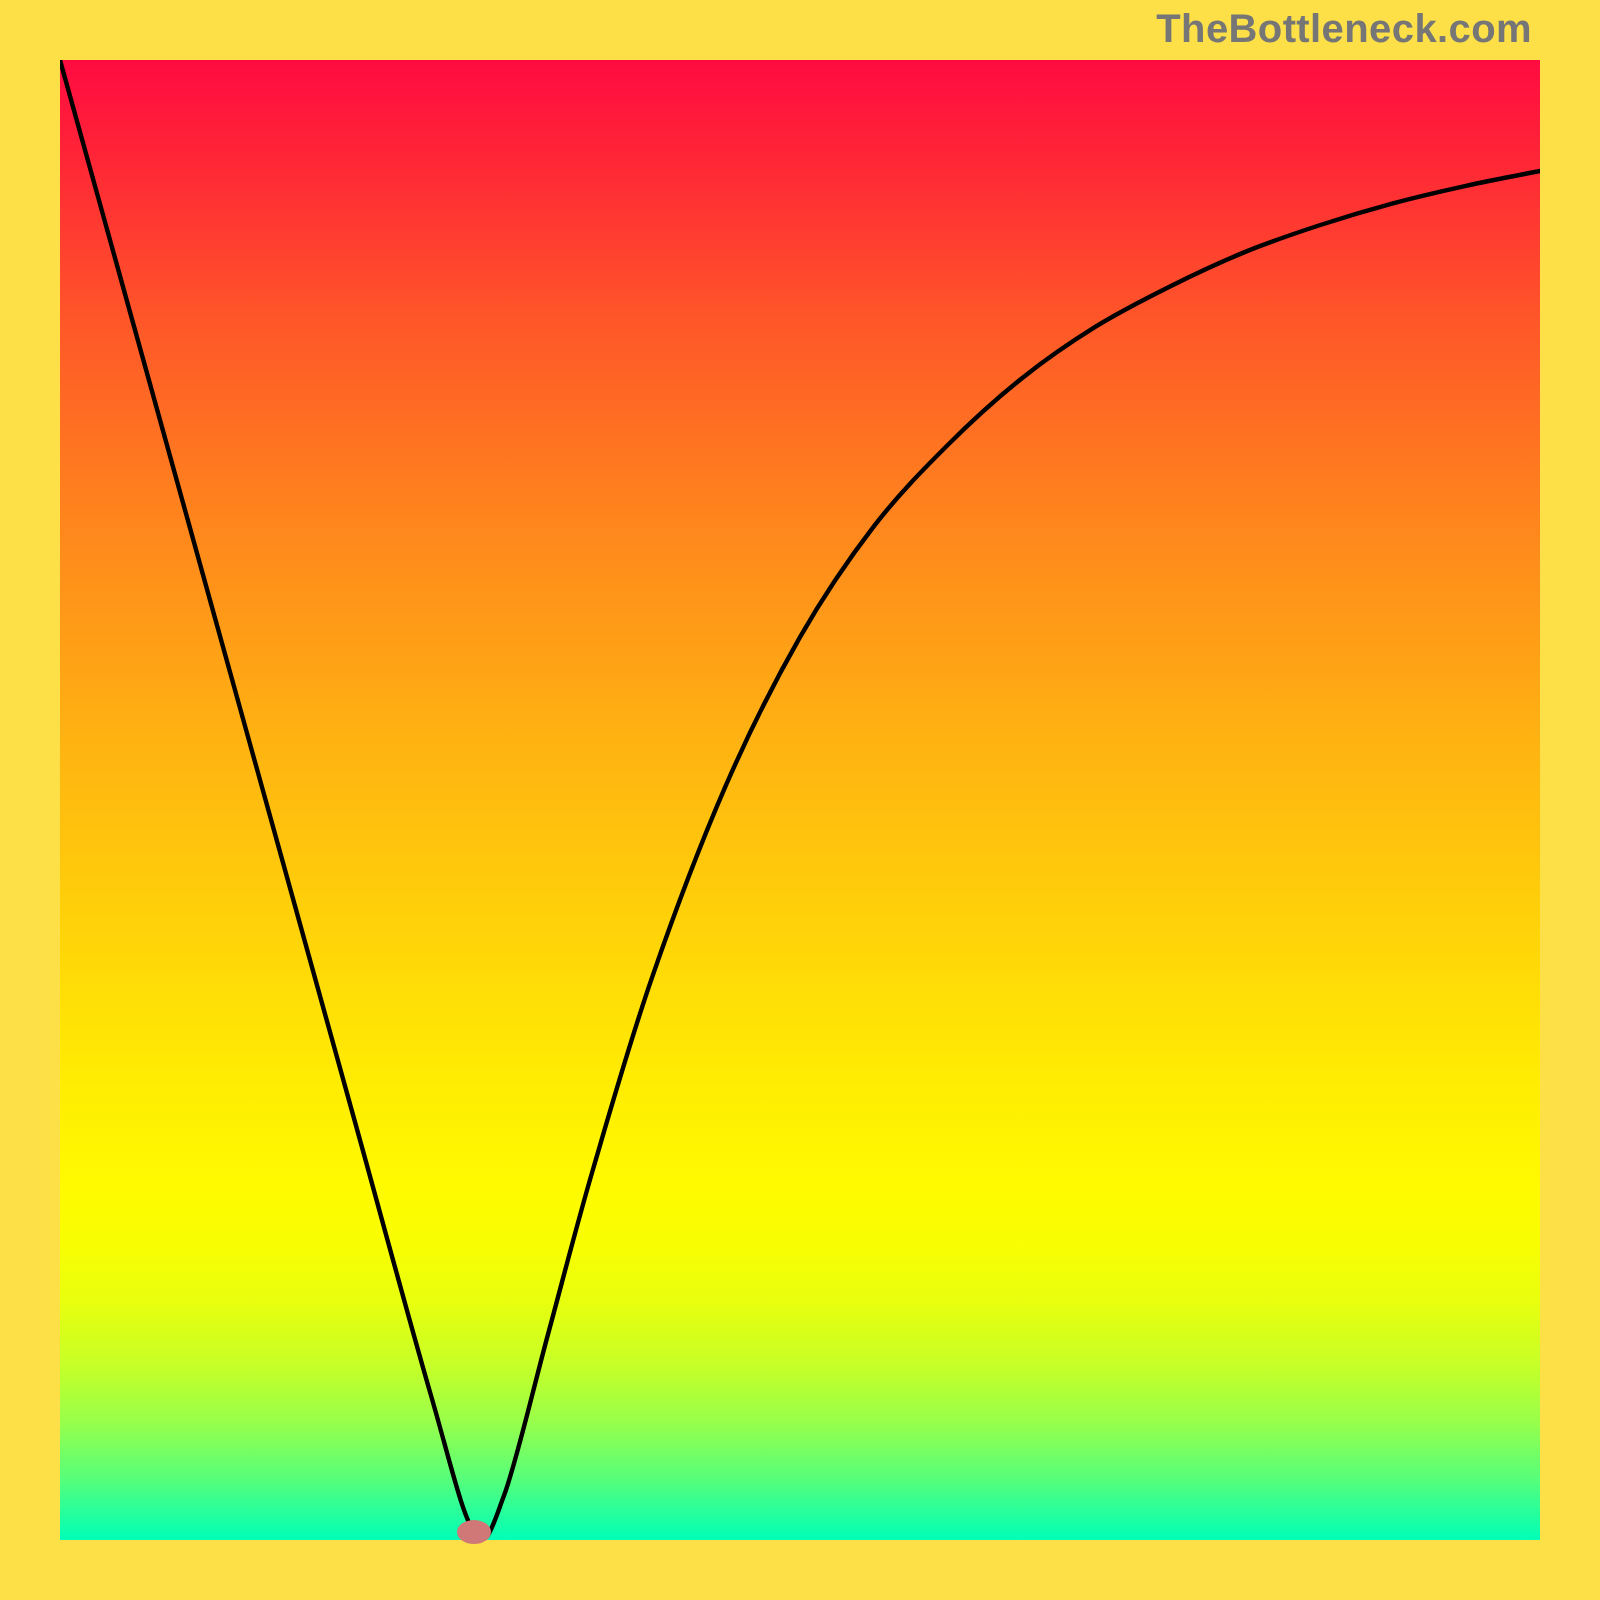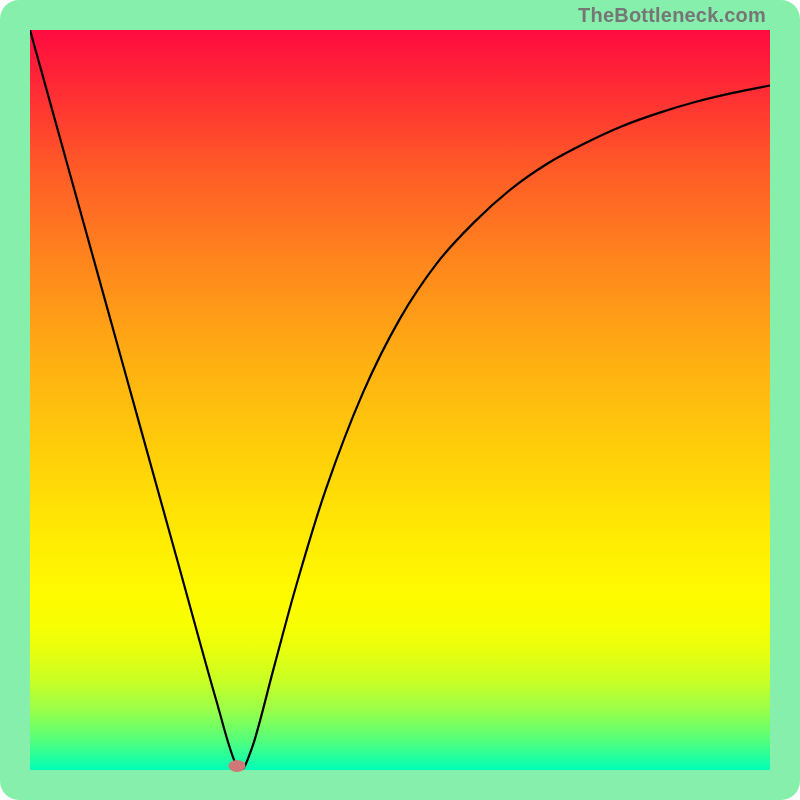--- a/index.html
+++ b/index.html
@@ -1,22 +1,21 @@
 <!DOCTYPE html>
 <html><head>
 <meta charset="utf-8">
 <style>
   * { margin: 0; padding: 0; box-sizing: border-box; }
   html, body { width: 800px; height: 800px; overflow: hidden; }
   .frame {
     width: 800px;
     height: 800px;
-    background: #86efac;
+    background: #fde047;
     position: relative;
-    border-radius: 19px;
   }
   .plot-area {
     position: absolute;
     left: 30px;
     top: 30px;
     width: 740px;
     height: 740px;
     background: linear-gradient(to bottom,
       #ff0b41 0%,
       #ff2337 6%,

